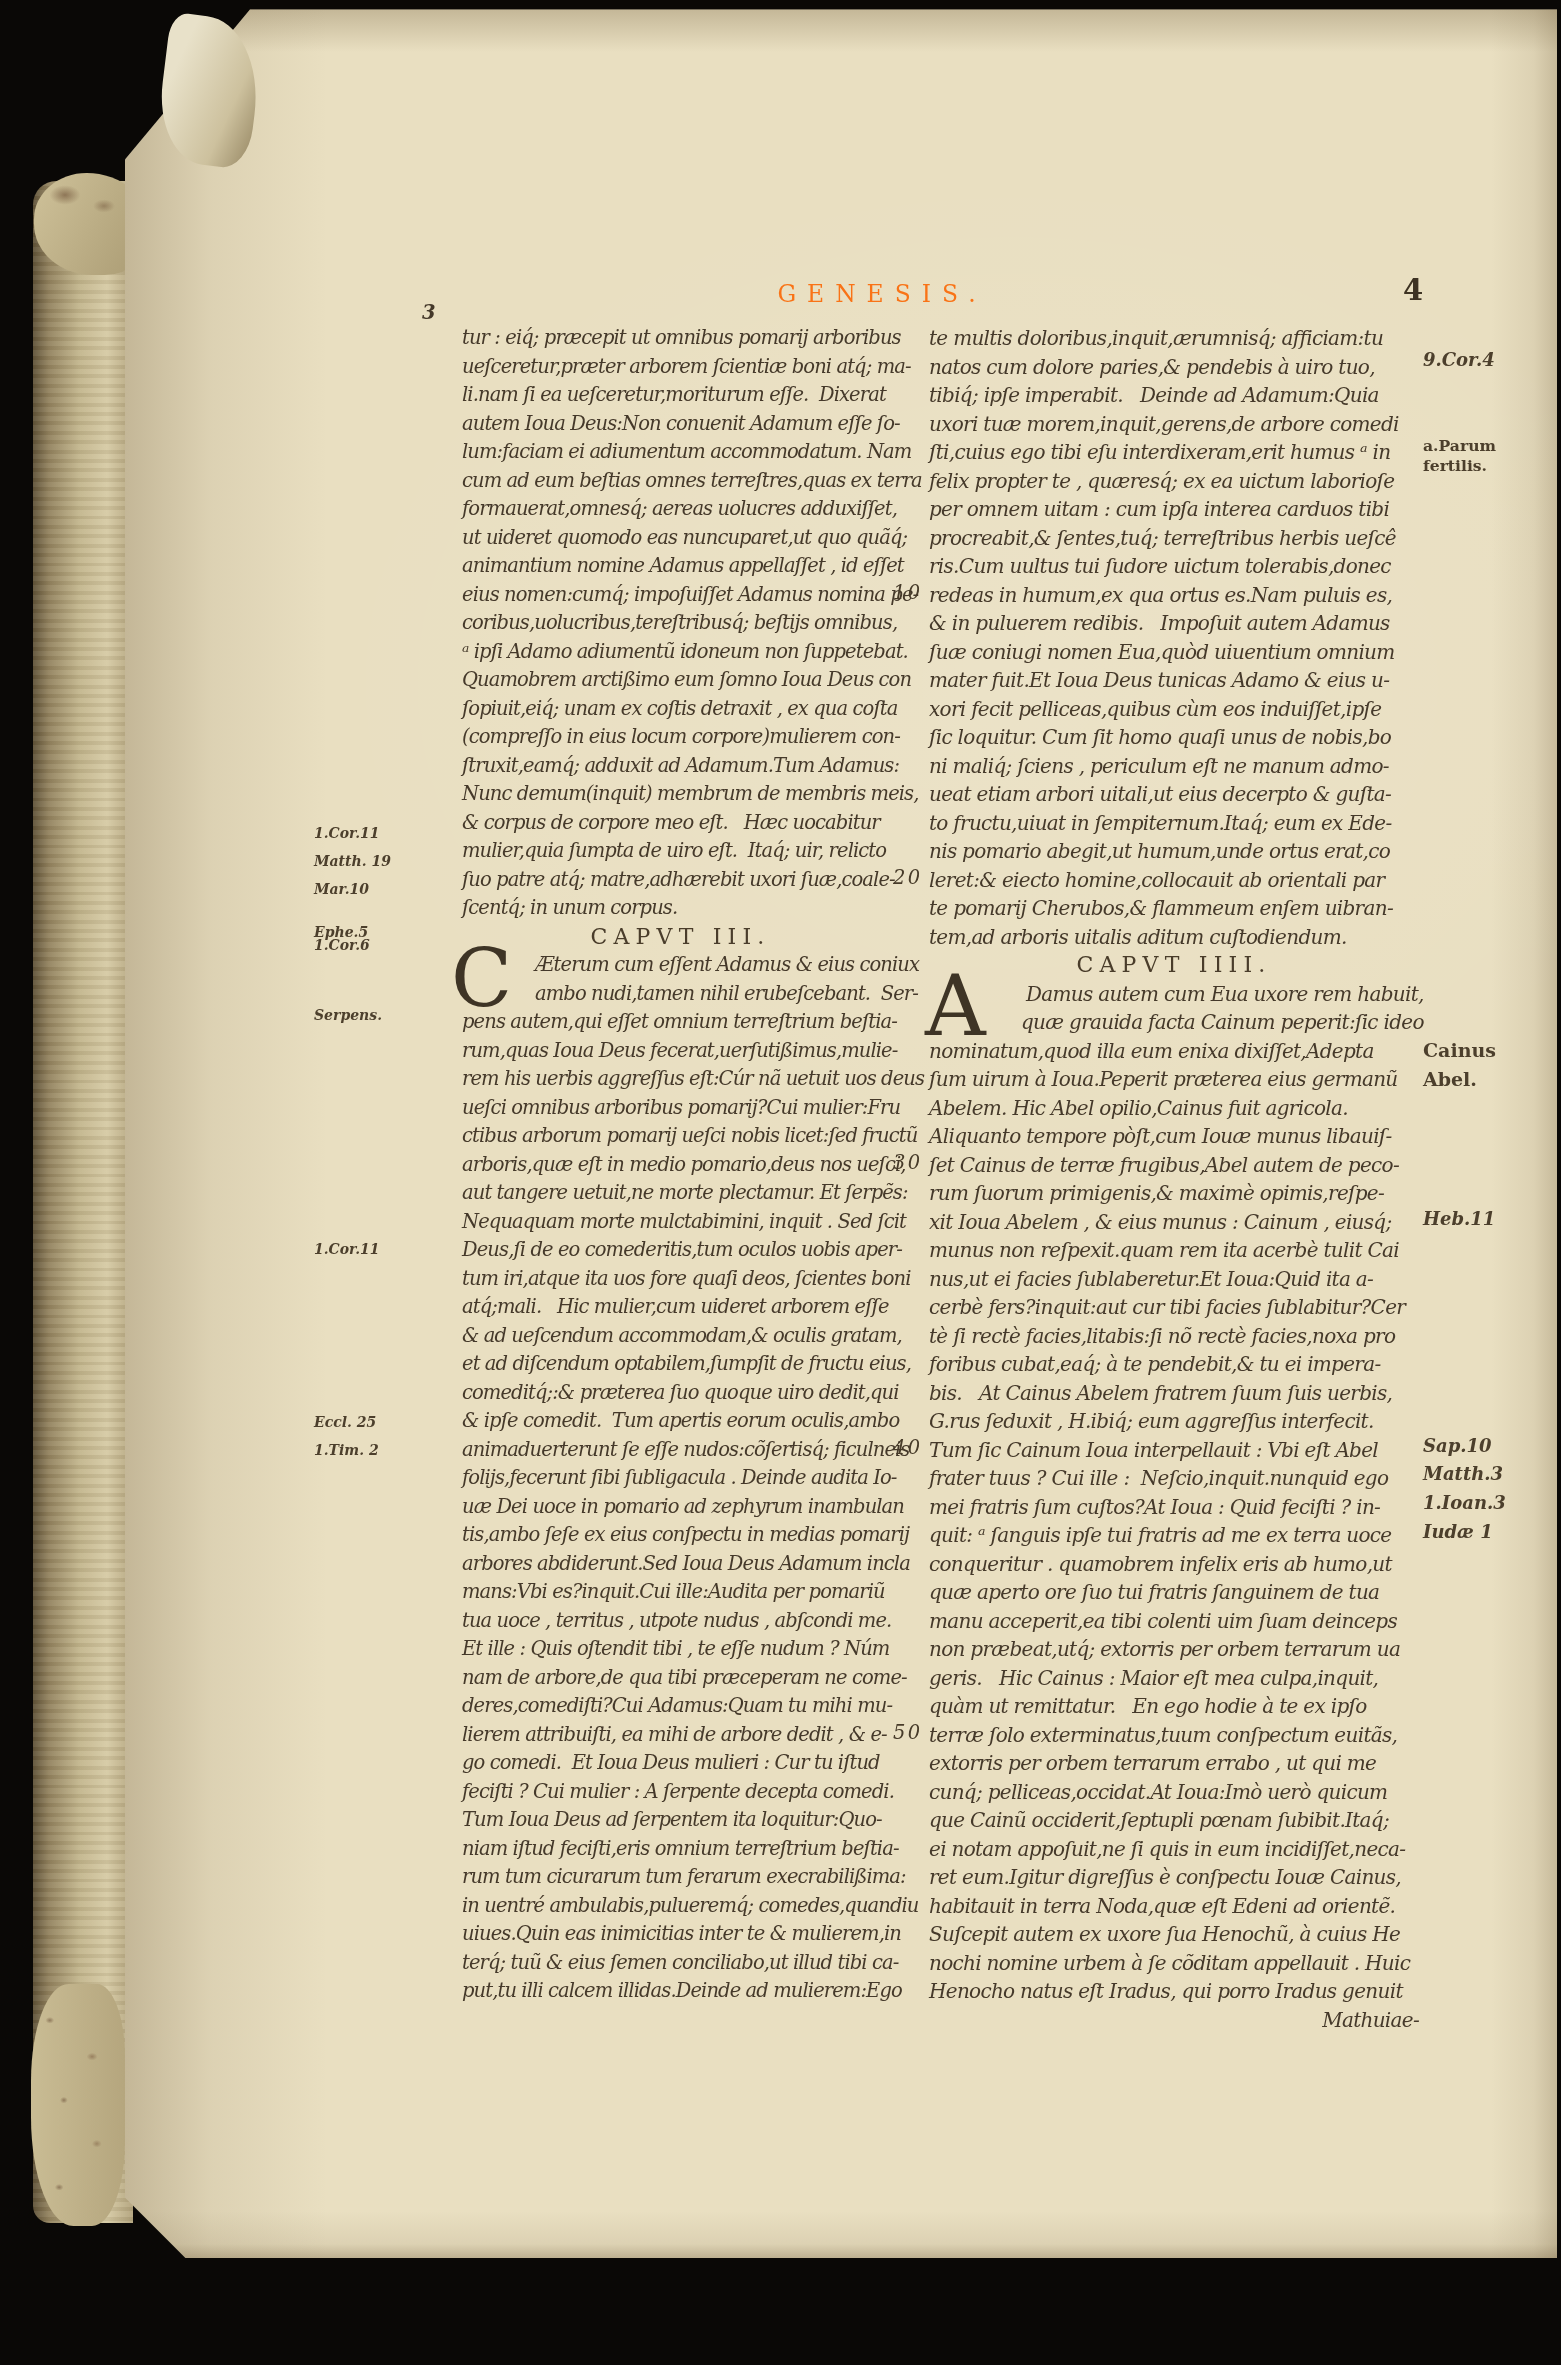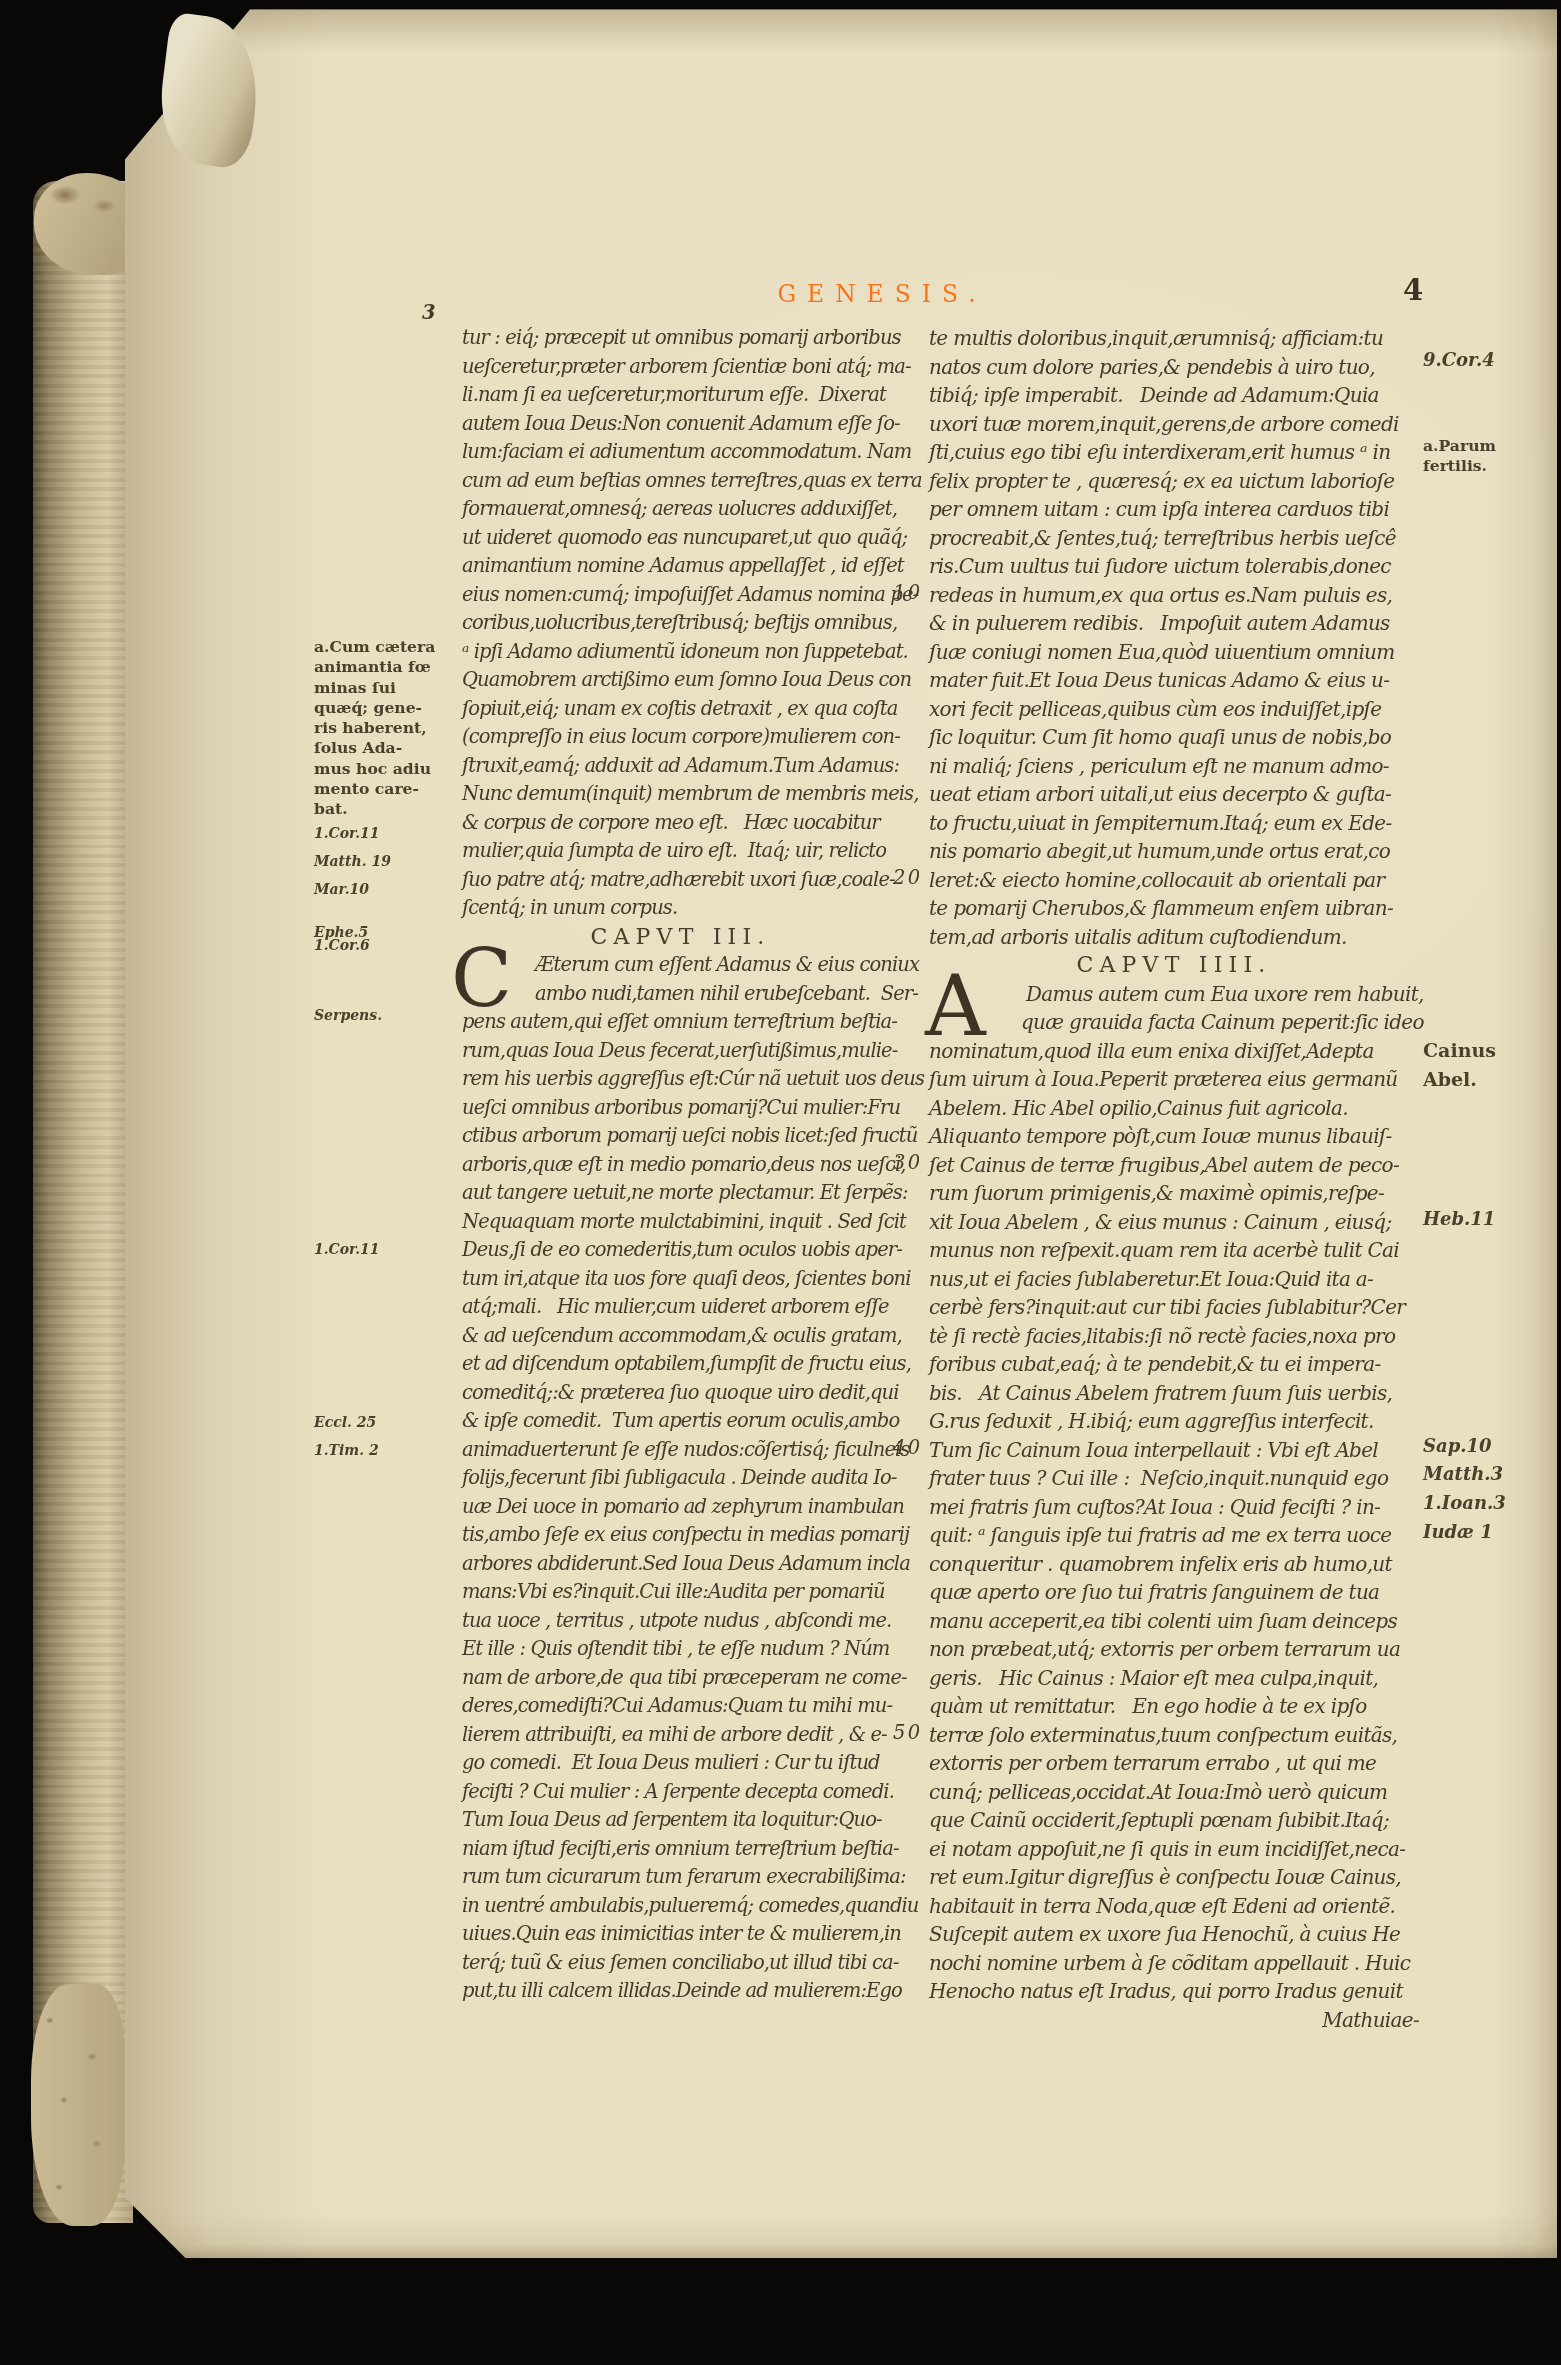--- a/index.html
+++ b/index.html
@@ -234,31 +234,20 @@
   <div class="dropcap dc-right">A</div>
 
   <div id="gutter">
       <div class="gmark" style="top: 581px;">10</div>
       <div class="gmark" style="top: 866px;">20</div>
       <div class="gmark" style="top: 1151px;">30</div>
       <div class="gmark" style="top: 1436px;">40</div>
       <div class="gmark" style="top: 1721px;">50</div>
     </div>
   <div id="lnotes">
-      <div class="note block" style="top: 637px;">
-        <div>a.Cum cætera</div>
-        <div>animantia fœ</div>
-        <div>minas ſui</div>
-        <div>quæq́; gene-</div>
-        <div>ris haberent,</div>
-        <div>ſolus Ada-</div>
-        <div>mus hoc adiu</div>
-        <div>mento care-</div>
-        <div>bat.</div>
-      </div>
       <div class="note ref" style="top: 822px;">
         <div>1.Cor.11</div>
       </div>
       <div class="note ref" style="top: 850px;">
         <div>Matth. 19</div>
       </div>
       <div class="note ref" style="top: 878px;">
         <div>Mar.10</div>
       </div>
       <div class="note ref" style="top: 906px; margin-top: 15px;">

